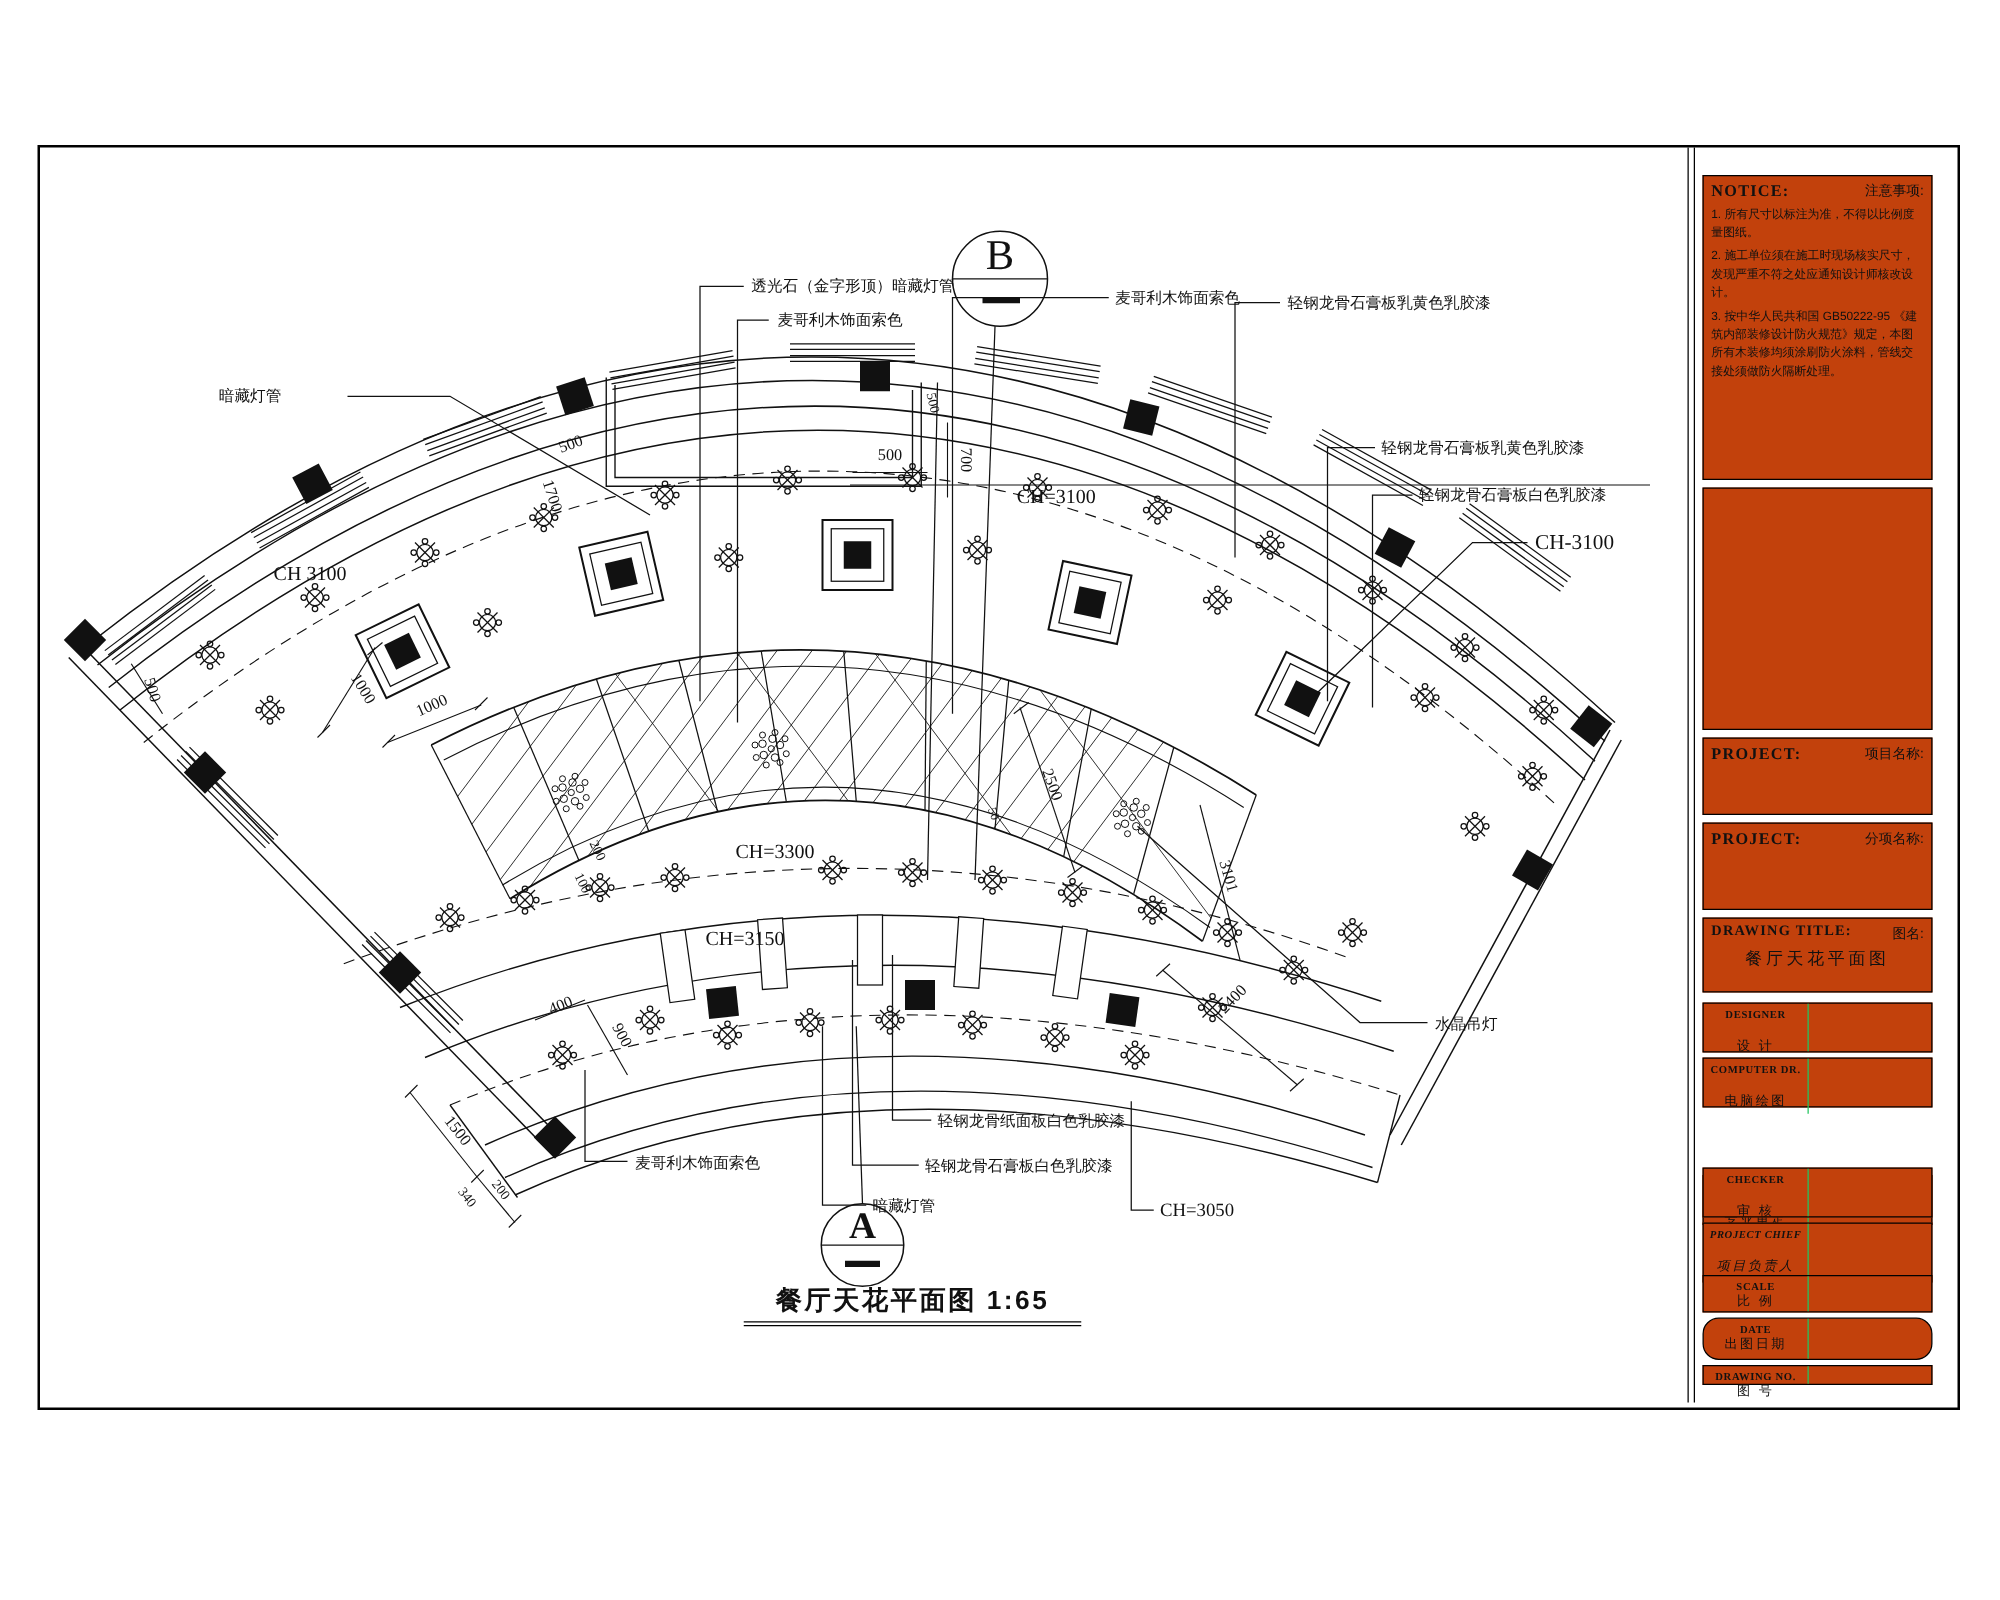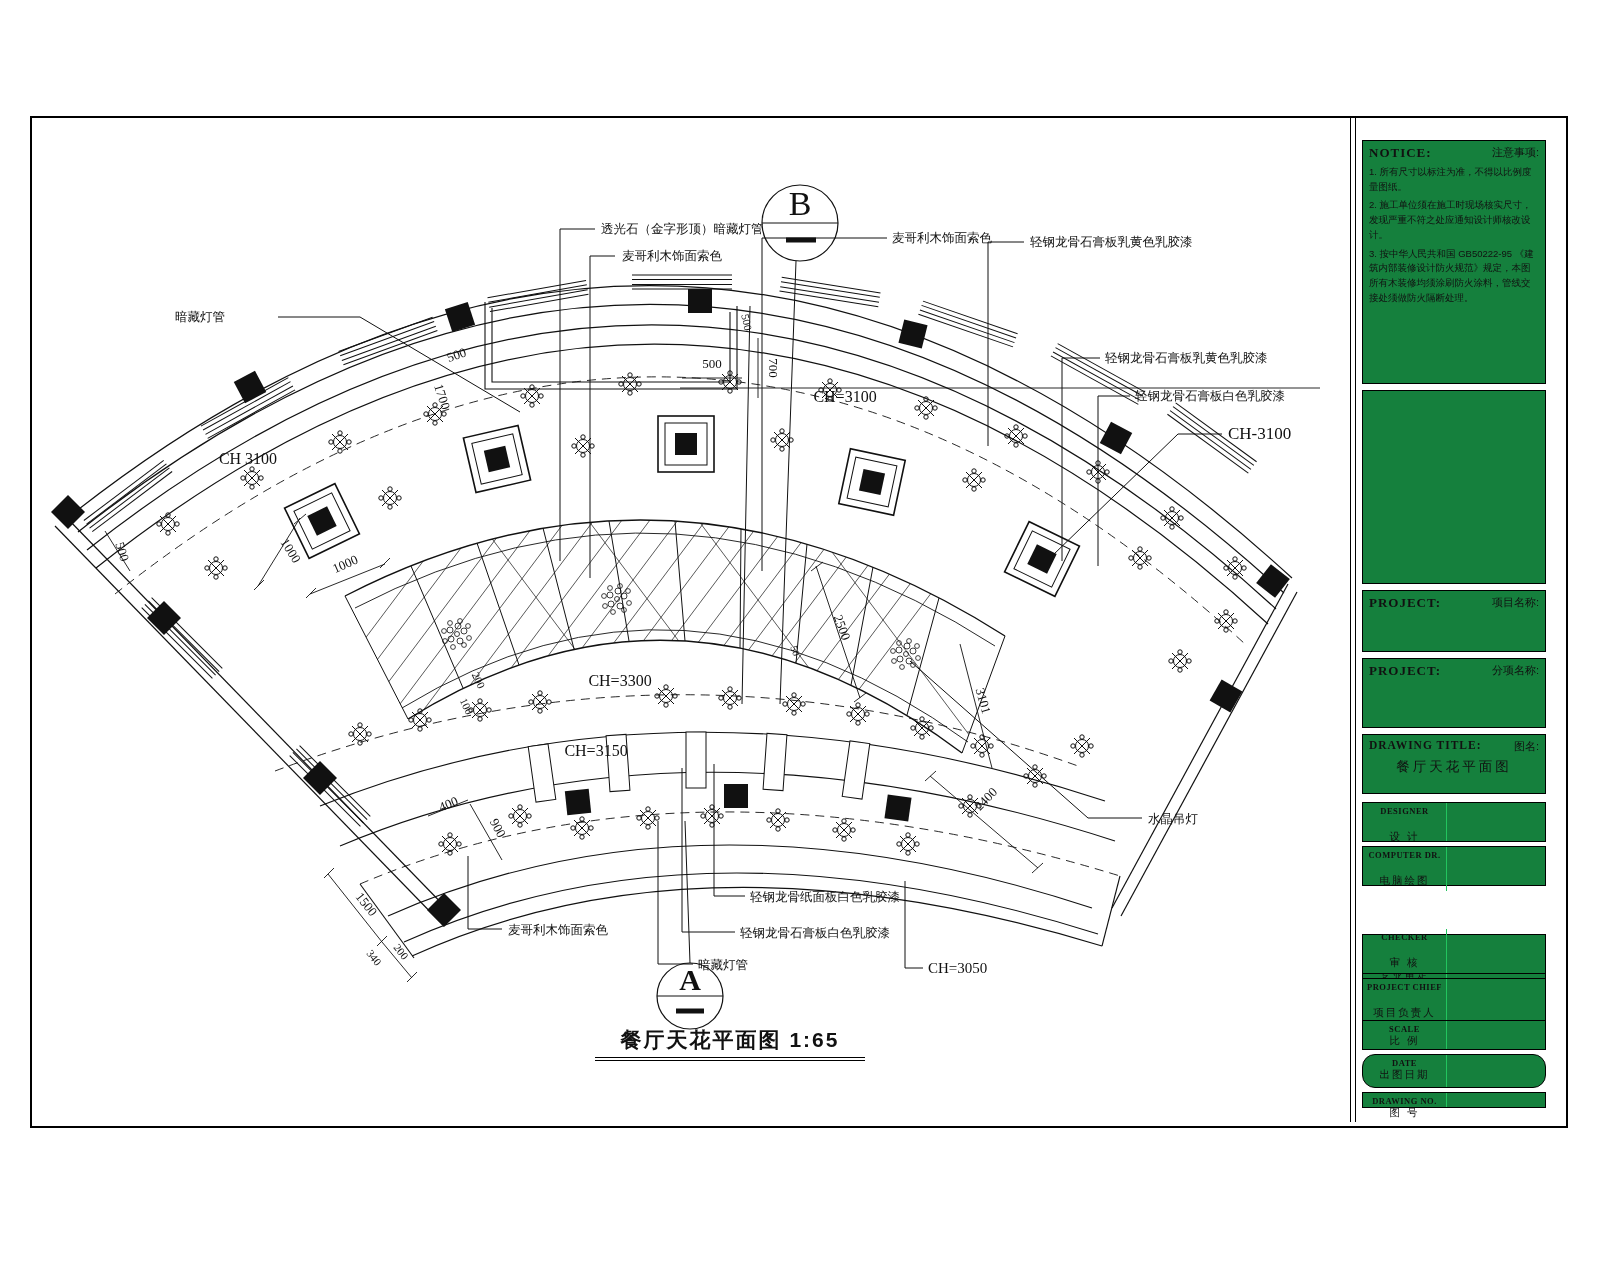--- a/index.html
+++ b/index.html
@@ -12,21 +12,21 @@
   .cn{font-family:"Liberation Sans", sans-serif;}
   
   #plan-title{position:absolute;left:595px;top:1026px;width:270px;text-align:center;
       font-size:21px;font-weight:bold;letter-spacing:2px;
       border-bottom:4px double #000;padding-bottom:3px;
       font-family:"Liberation Sans", sans-serif;}
   
   .tb-sep{position:absolute;top:118px;height:1004px;left:1350px;width:4px;
       border-left:1px solid #000;border-right:1px solid #000;}
   .tb-box{position:absolute;left:1362px;width:184px;border:1px solid #000;
-      background:#15803d;box-sizing:border-box;font-family:"Liberation Serif", serif;}
+      background:#c2410c;box-sizing:border-box;font-family:"Liberation Serif", serif;}
   .tb-head{display:flex;justify-content:space-between;padding:4px 6px 0 6px;}
   .tb-en{font-weight:bold;font-size:13px;letter-spacing:1px;}
   .tb-zh{font-size:11px;font-family:"Liberation Sans", sans-serif;}
   .tb-notice p{margin:4px 6px;font-size:9.5px;line-height:1.55;
       font-family:"Liberation Sans", sans-serif;}
   .tb-row{display:flex;}
   .tb-row .lbl{width:84px;border-right:1px solid #22c55e;text-align:center;
       padding:3px 0;box-sizing:border-box;}
   .tb-row .lbl .en{display:block;font-size:8.5px;font-weight:bold;letter-spacing:.5px;}
   .tb-row .lbl .zh{display:block;font-size:10.5px;margin-top:14px;
@@ -424,28 +424,28 @@
       </div>
     <div class="val"></div>
   </div>
   <div class="tb-box tb-row" style="top:940px;height:40px;">
     <div class="lbl">
         <span class="en">APPROVE</span>
         <span class="zh">专业审定</span>
       </div>
     <div class="val"></div>
   </div>
-  <div class="tb-box tb-row" style="top:934px;height:40px;align-items:flex-end;">
+  <div class="tb-box tb-row" style="top:934px;height:40px;">
     <div class="lbl">
         <span class="en">CHECKER</span>
         <span class="zh">审 核</span>
       </div>
     <div class="val"></div>
   </div>
-  <div class="tb-box tb-row" style="top:978px;height:48px;">
+  <div class="tb-box tb-row" style="top:978px;height:48px;font-style:italic;">
     <div class="lbl">
         <span class="en">PROJECT CHIEF</span>
         <span class="zh">项目负责人</span>
       </div>
     <div class="val"></div>
   </div>
   <div class="tb-box tb-row" style="top:1020px;height:30px;">
     <div class="lbl">
         <span class="en">SCALE</span>
         <span class="zh" style="margin-top:0;">比 例</span>

